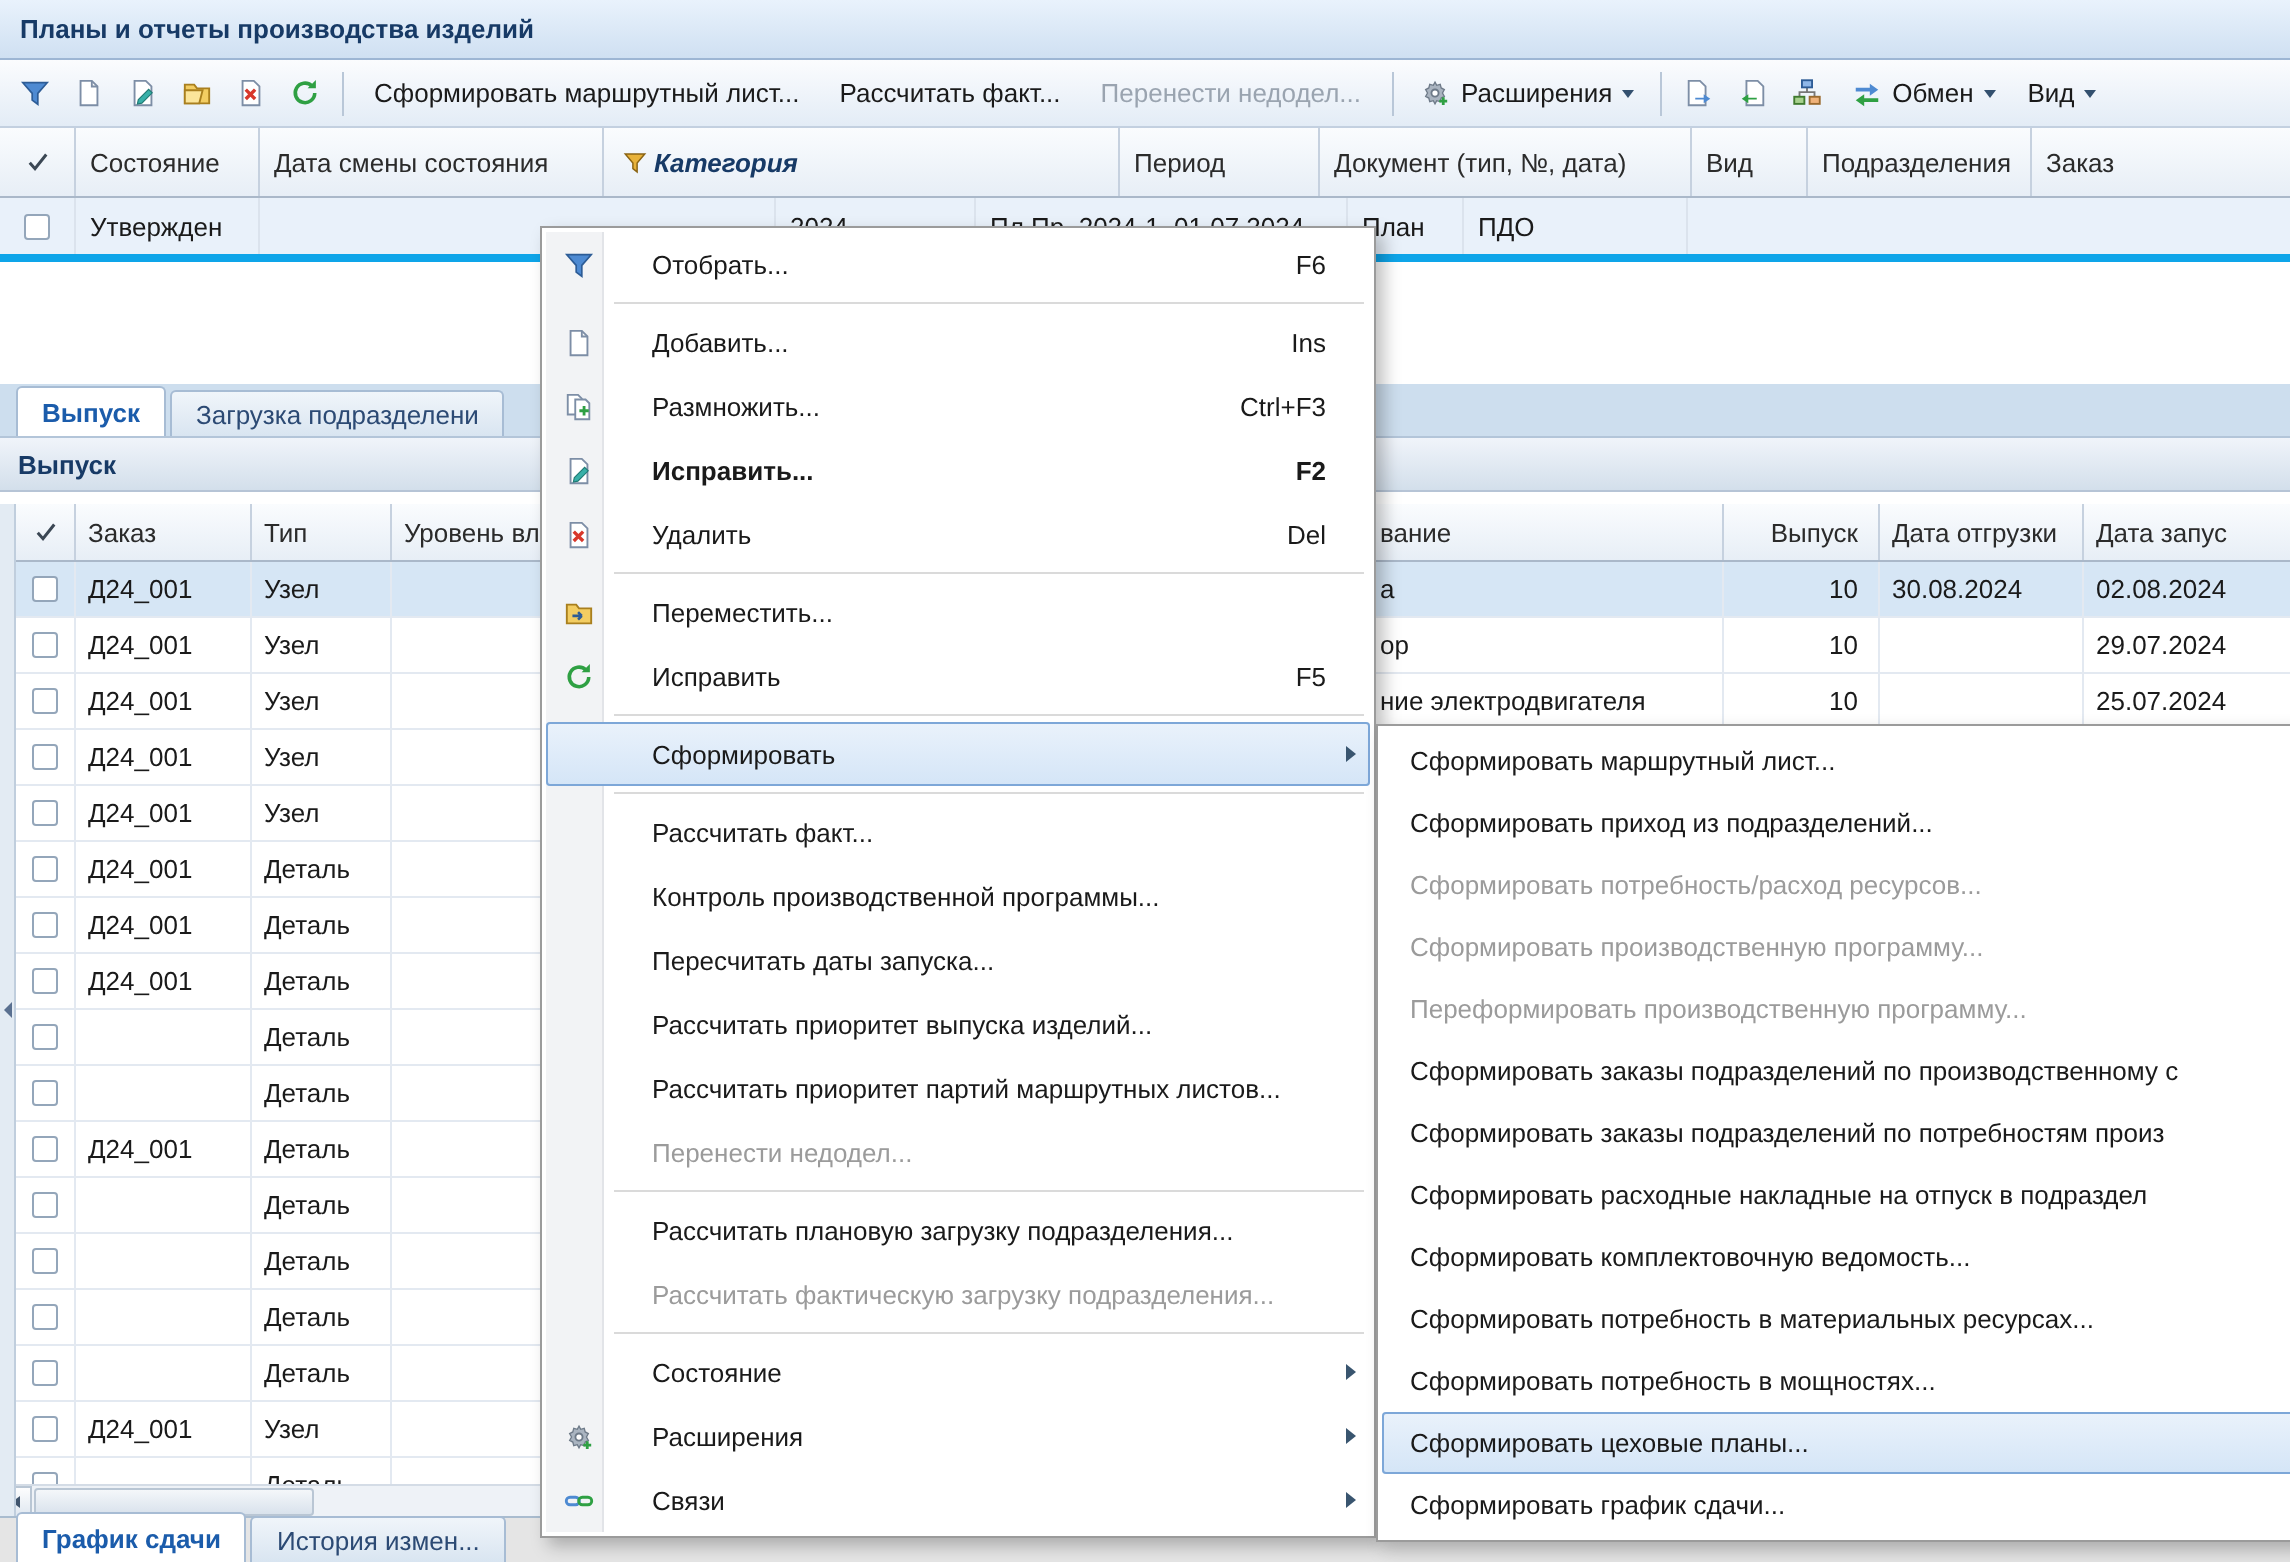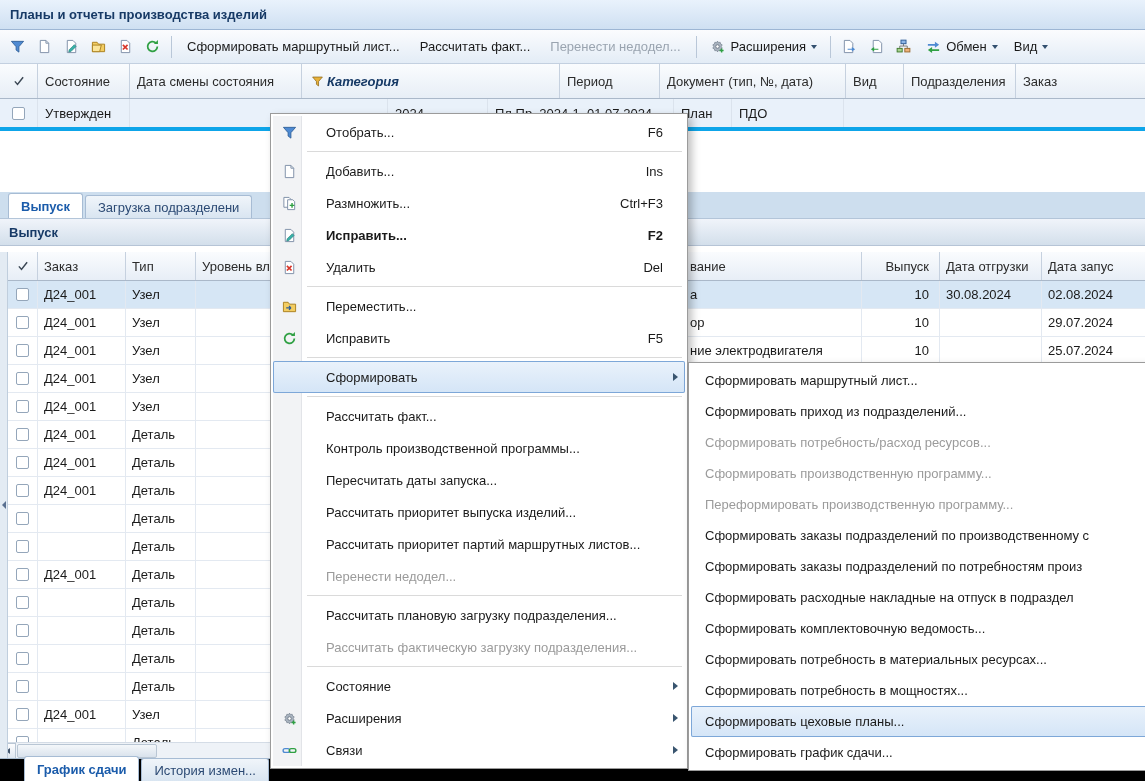--- a/index.html
+++ b/index.html
@@ -77,22 +77,22 @@
   .left-splitter{position:absolute;left:0;top:252px;width:7px;height:506px;background:#e3ebf3;
                  border-right:1px solid #c0cedd;display:flex;align-items:center;justify-content:center;z-index:5;}
   .splitter-arrow{width:0;height:0;border-top:4px solid transparent;border-bottom:4px solid transparent;border-right:4px solid #5a7090;}
   .hscrollbar{position:absolute;left:0;top:742px;width:100%;height:16px;background:#eef2f7;border-top:1px solid #d4dce6;display:flex;align-items:center;box-sizing:border-box;}
   .hscroll-btn{width:16px;height:16px;display:flex;align-items:center;justify-content:center;
                background:linear-gradient(#fdfdfe,#dfe7f0);border:1px solid #b9c6d4;box-sizing:border-box;}
   .tri-left{width:0;height:0;border-top:3.5px solid transparent;border-bottom:3.5px solid transparent;border-right:4.5px solid #41556d;}
   .tri-right{width:0;height:0;border-top:3.5px solid transparent;border-bottom:3.5px solid transparent;border-left:4.5px solid #41556d;}
   .hscroll-thumb{width:140px;height:14px;background:linear-gradient(#f4f7fa,#d9e2ec);border:1px solid #b9c6d4;border-radius:2px;margin-left:1px;box-sizing:border-box;}
   .hscroll-spacer{flex:1;}
-  .bottom-tabstrip{position:absolute;left:0;top:758px;width:100%;height:23px;box-sizing:border-box;background:#000000;
-                   border-top:1px solid #a9bccf;display:flex;align-items:flex-end;padding-left:24px;}
+  .bottom-tabstrip{position:absolute;left:0;top:758px;width:100%;height:23px;box-sizing:border-box;background:#e5e5e5;
+                   border-top:1px solid #a9bccf;display:flex;align-items:flex-end;padding-left:8px;}
 
   
   .menu{position:absolute;background:#fff;border:1px solid #9b9b9b;box-shadow:4px 4px 8px rgba(0,0,0,.25);padding:2px;box-sizing:border-box;}
   .menu1{left:270px;top:113px;width:418px;z-index:60;}
   .menu1::before{content:"";position:absolute;left:2px;top:2px;bottom:2px;width:28px;background:#f2f3f5;border-right:1px solid #e2e4e8;}
   .menu2{left:688px;top:362px;width:470px;z-index:70;}
   .mi{position:relative;height:32px;display:flex;align-items:center;padding:0 6px 0 2px;}
   .mi-ic{flex:0 0 28px;display:flex;align-items:center;justify-content:center;}
   .mi-ic svg{width:15px;height:15px;display:block;}
   .mi-label{margin-left:23px;white-space:nowrap;overflow:hidden;}

